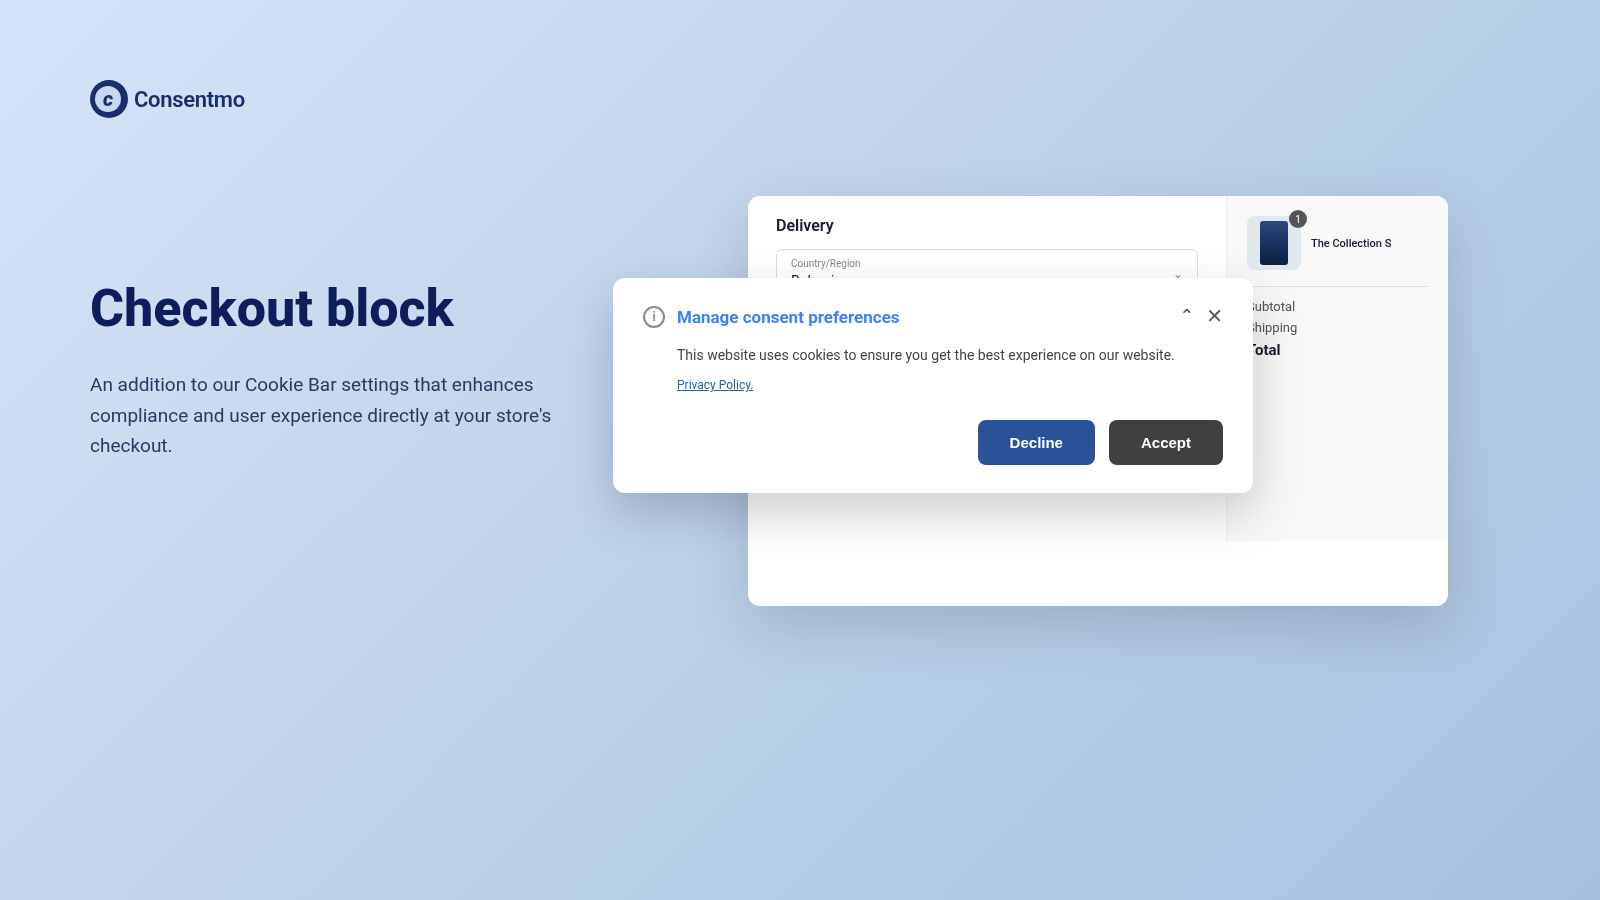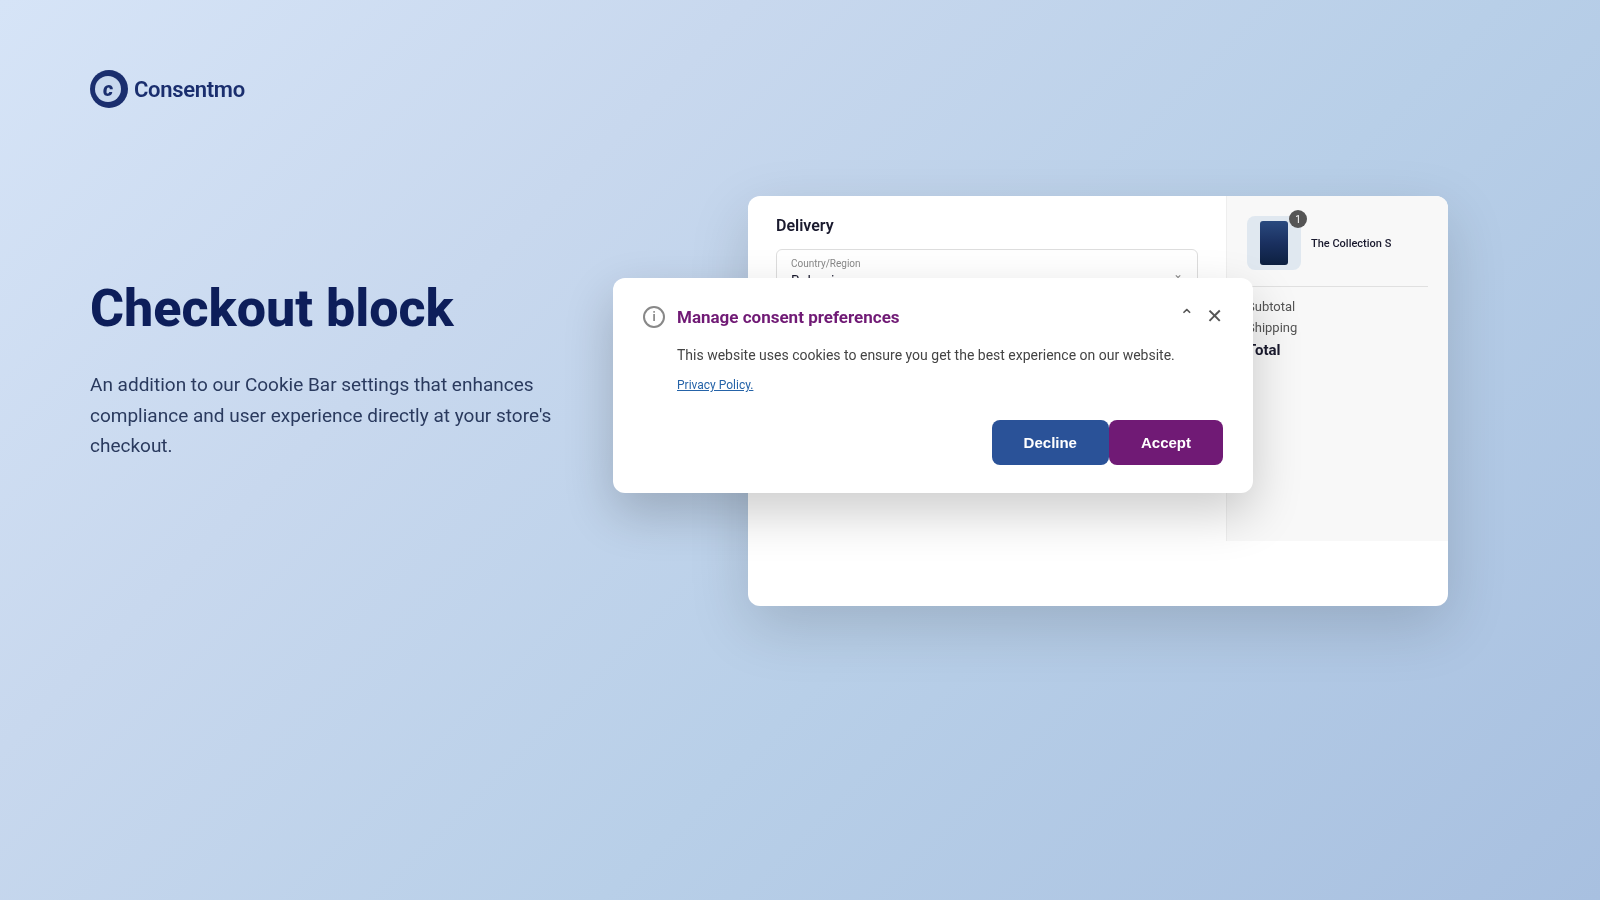--- a/index.html
+++ b/index.html
@@ -9,21 +9,21 @@
       height: 900px;
       overflow: hidden;
       font-family: -apple-system, BlinkMacSystemFont, 'Segoe UI', Roboto, sans-serif;
       background: linear-gradient(135deg, #d6e4f7 0%, #c8d8ee 30%, #b8cfe8 60%, #a8c0e0 100%);
       position: relative;
     }
 
     
     .logo-area {
       position: absolute;
-      top: 70px;
+      top: 80px;
       left: 90px;
       display: flex;
       align-items: center;
       gap: 6px;
     }
 
     .logo-icon {
       width: 38px;
       height: 38px;
       background: #1a2e6e;
@@ -312,21 +312,21 @@
       justify-content: center;
       color: #888;
       font-size: 12px;
       font-weight: 700;
       flex-shrink: 0;
     }
 
     .consent-modal-title {
       font-size: 17px;
       font-weight: 700;
-      color: #701a75;
+      color: #3b82f6;
     }
 
     .consent-modal-controls {
       display: flex;
       gap: 12px;
       align-items: center;
     }
 
     .chevron-btn {
       background: none;
@@ -359,35 +359,36 @@
       text-decoration: underline;
       font-size: 12px;
       margin-left: 34px;
       display: block;
       margin-bottom: 28px;
     }
 
     .consent-buttons {
       display: flex;
       justify-content: flex-end;
+      gap: 14px;
     }
 
     .btn-decline {
       background: #2a5298;
       color: white;
       border: none;
       border-radius: 8px;
       padding: 14px 32px;
       font-size: 15px;
       font-weight: 600;
       cursor: pointer;
     }
 
     .btn-accept {
-      background: #701a75;
+      background: #404040;
       color: white;
       border: none;
       border-radius: 8px;
       padding: 14px 32px;
       font-size: 15px;
       font-weight: 600;
       cursor: pointer;
     }
   </style>
 </head>

